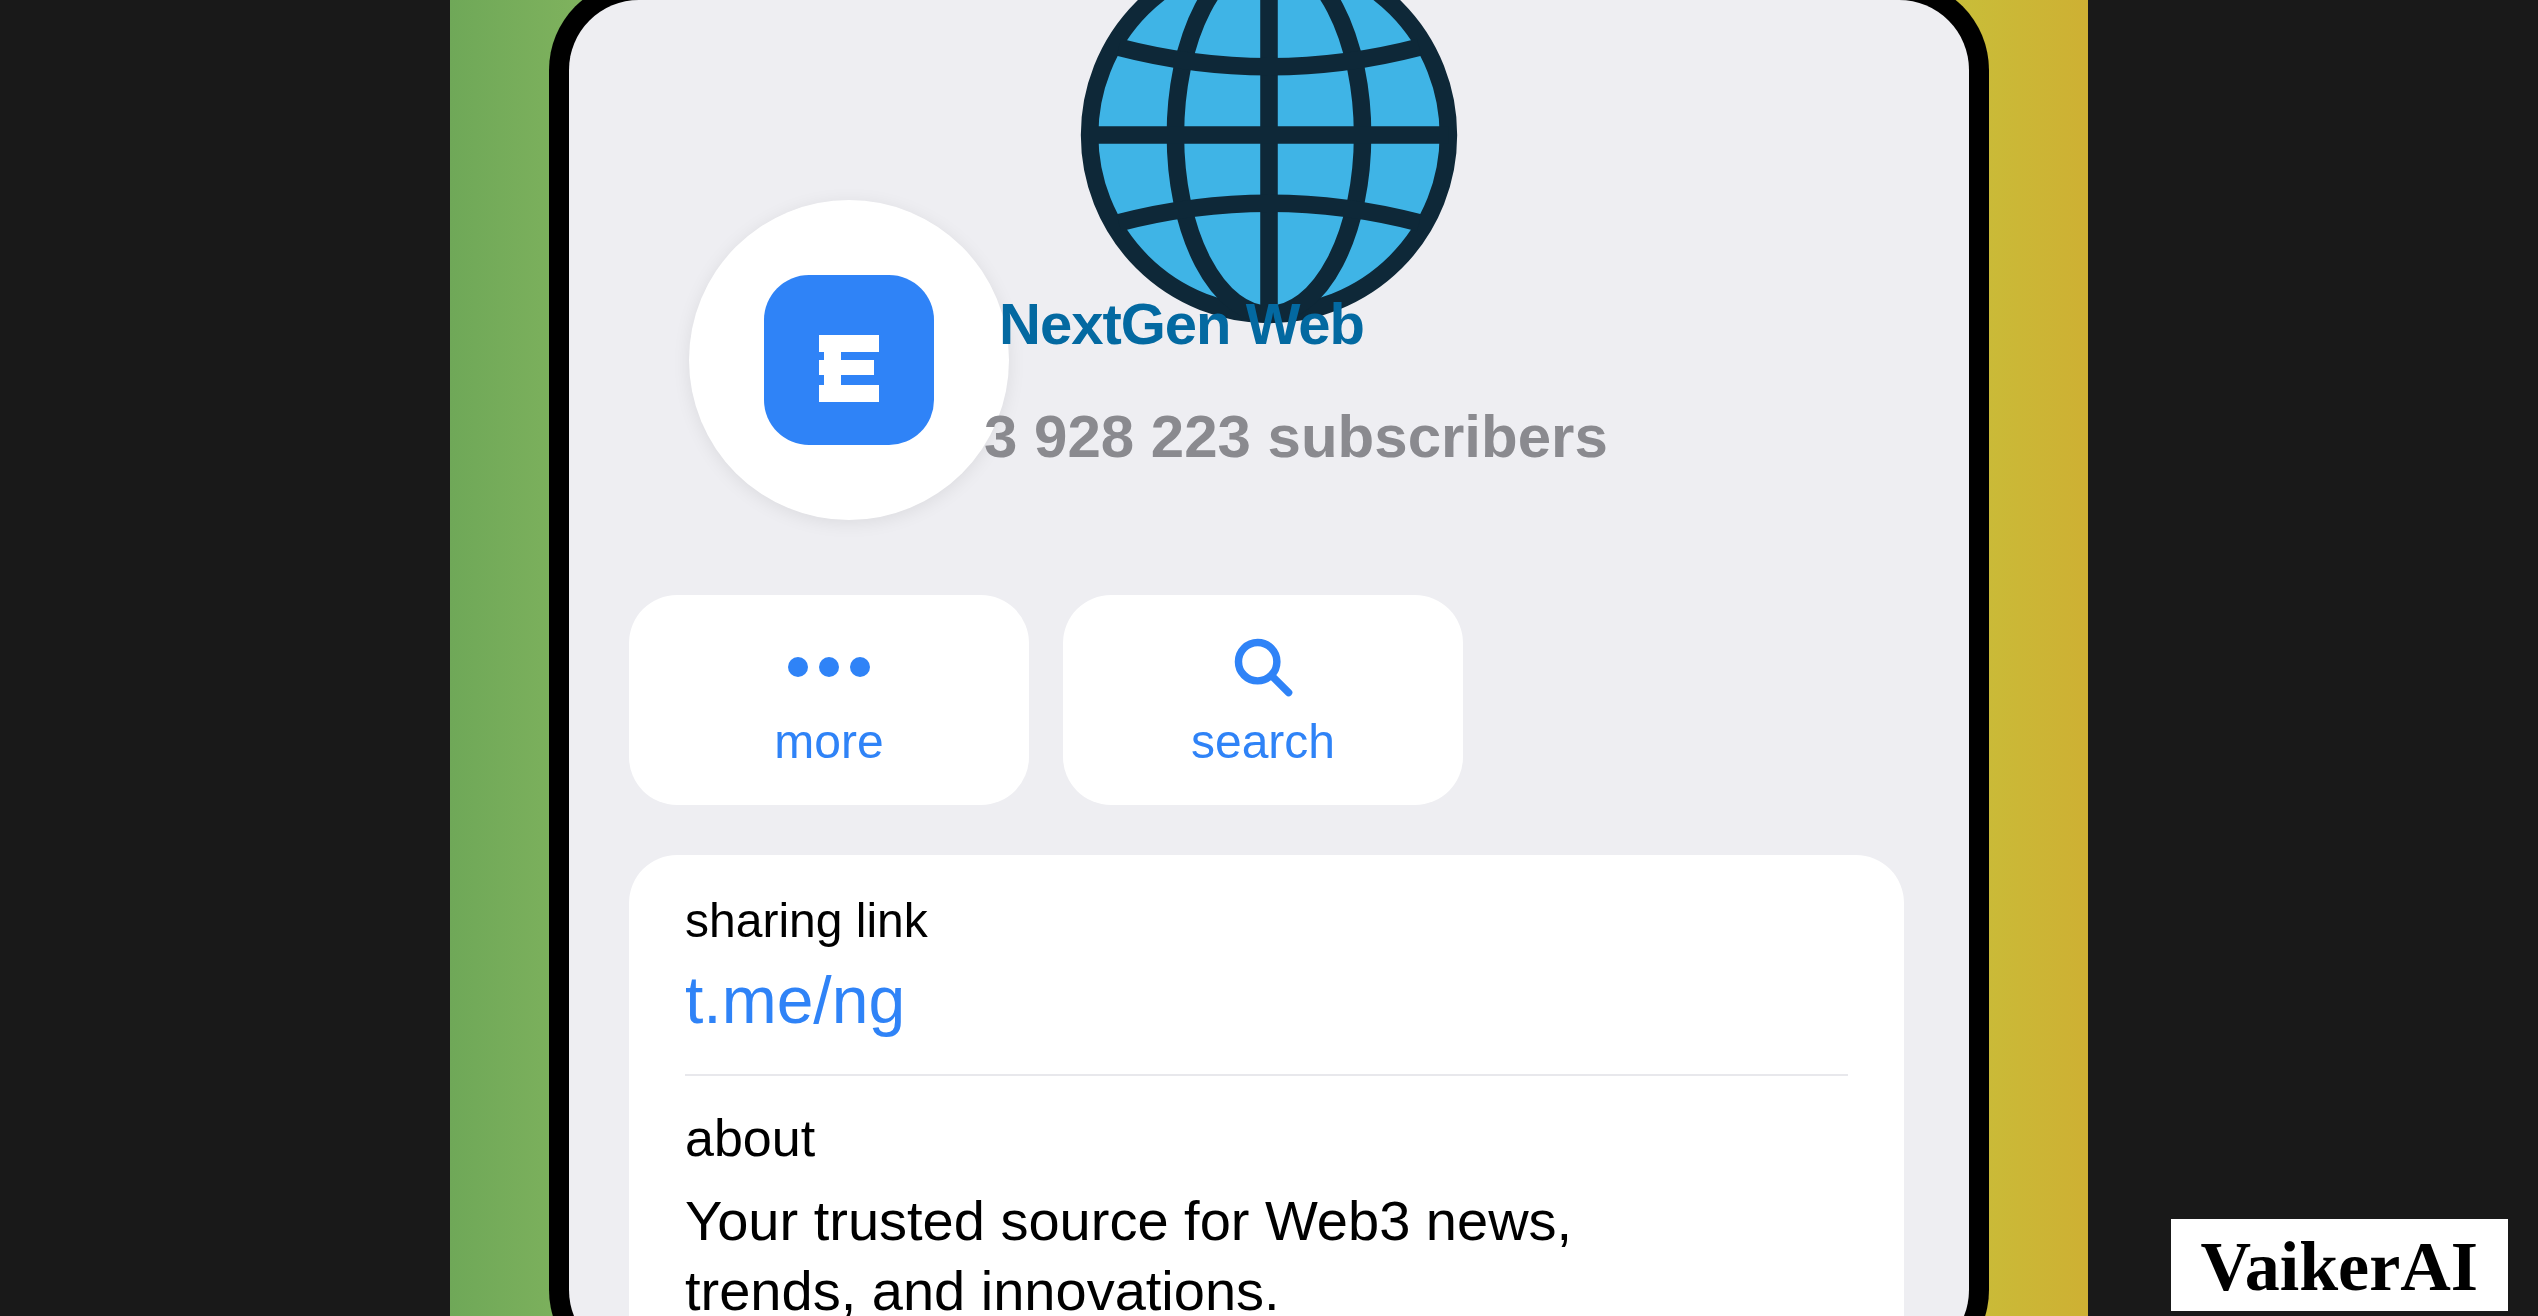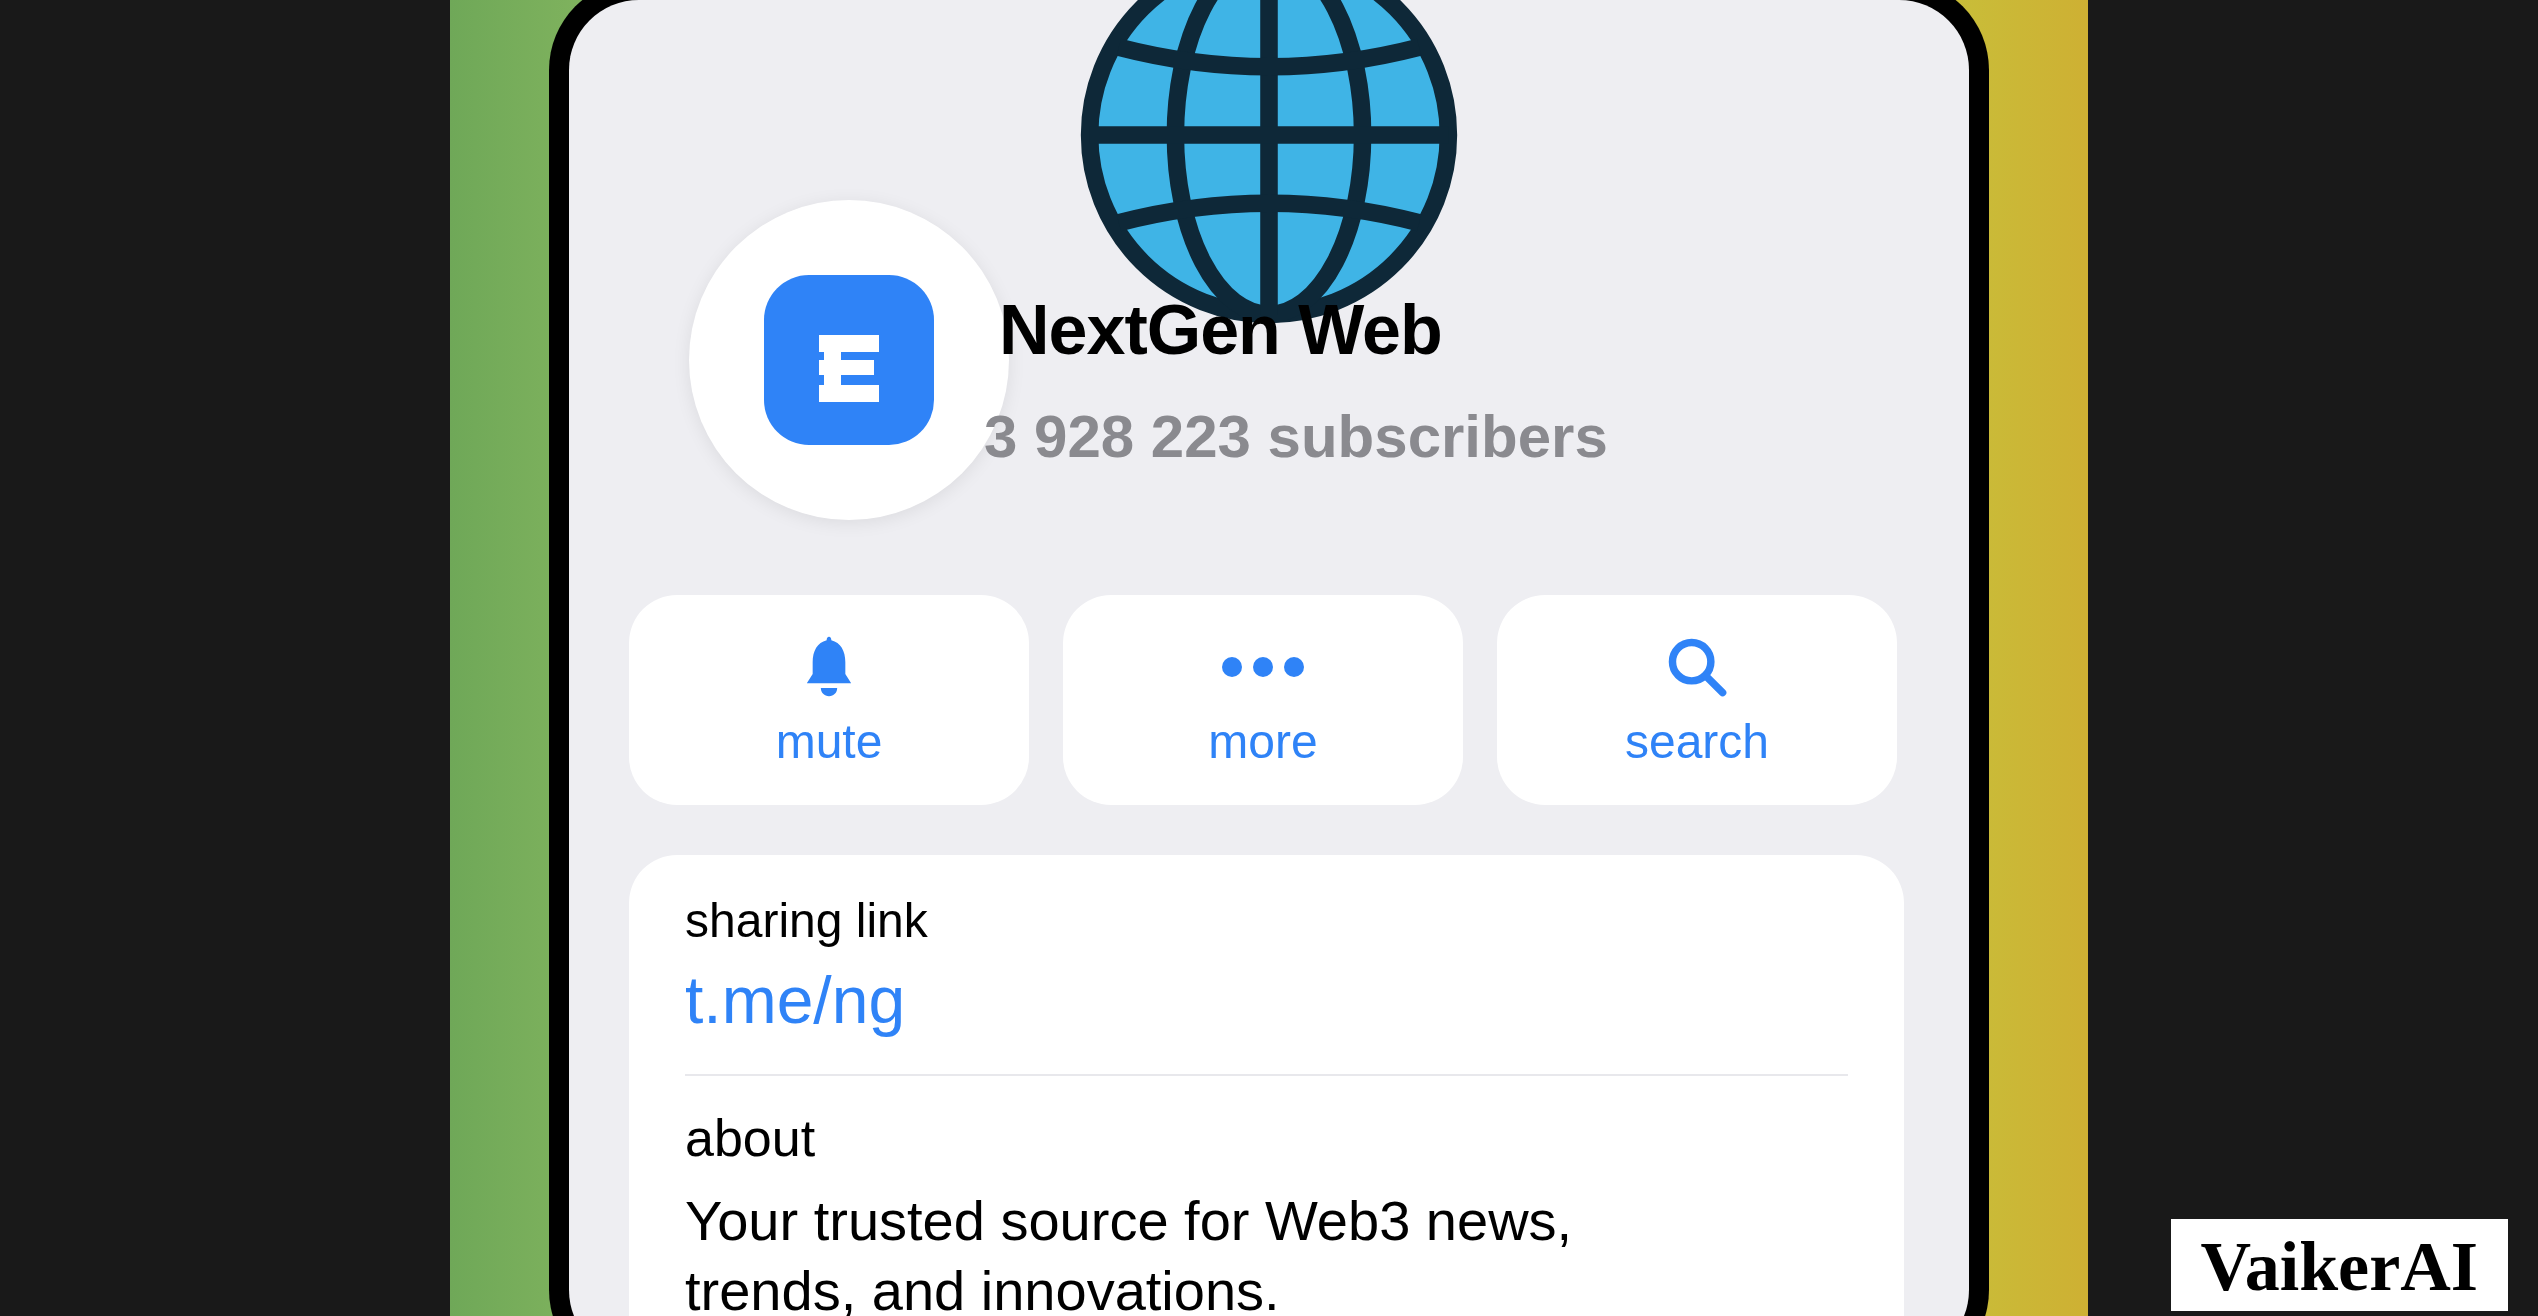--- a/index.html
+++ b/index.html
@@ -93,23 +93,23 @@
       border-radius: 45px;
       display: flex;
       align-items: center;
       justify-content: center;
     }
     
     .profile-name {
       position: absolute;
       left: 430px;
       top: 290px;
-      font-size: 70px;
+      font-size: 58px;
       font-weight: 700;
-      color: #000000;
+      color: #0369a1;
       letter-spacing: -1px;
     }
     
     .subscribers {
       position: absolute;
       left: 415px;
       top: 402px;
       font-size: 60px;
       font-weight: 700;
       color: #8a8a8f;
@@ -231,29 +231,20 @@
           <svg width="100" height="100" viewBox="0 0 100 100">
             <path d="M 20 25 L 80 25 L 80 42 L 42 42 L 42 50 L 75 50 L 75 65 L 42 65 L 42 75 L 80 75 L 80 92 L 20 92 L 20 75 L 25 75 L 25 65 L 20 65 L 20 50 L 25 50 L 25 42 L 20 42 Z" fill="#fff"></path>
           </svg>
         </div>
       </div>
 
       <div class="profile-name">NextGen Web</div>
       <div class="subscribers">3 928 223 subscribers</div>
 
       <div class="action-buttons">
-        <div class="action-btn">
-          <div class="action-btn-icon">
-            <svg width="60" height="70" viewBox="0 0 50 60">
-              <path d="M 25 4 C 25 4 27 4 27 7 C 35 9 39 16 39 26 L 39 36 L 44 44 L 6 44 L 11 36 L 11 26 C 11 16 15 9 23 7 C 23 4 25 4 25 4 Z" fill="#2f83f7"></path>
-              <path d="M 18 48 C 18 52 21 55 25 55 C 29 55 32 52 32 48 Z" fill="#2f83f7"></path>
-            </svg>
-          </div>
-          <div class="action-btn-label">mute</div>
-        </div>
 
         <div class="action-btn">
           <div class="action-btn-icon">
             <svg width="90" height="24" viewBox="0 0 90 24">
               <circle cx="14" cy="12" r="10" fill="#2f83f7"></circle>
               <circle cx="45" cy="12" r="10" fill="#2f83f7"></circle>
               <circle cx="76" cy="12" r="10" fill="#2f83f7"></circle>
             </svg>
           </div>
           <div class="action-btn-label">more</div>

